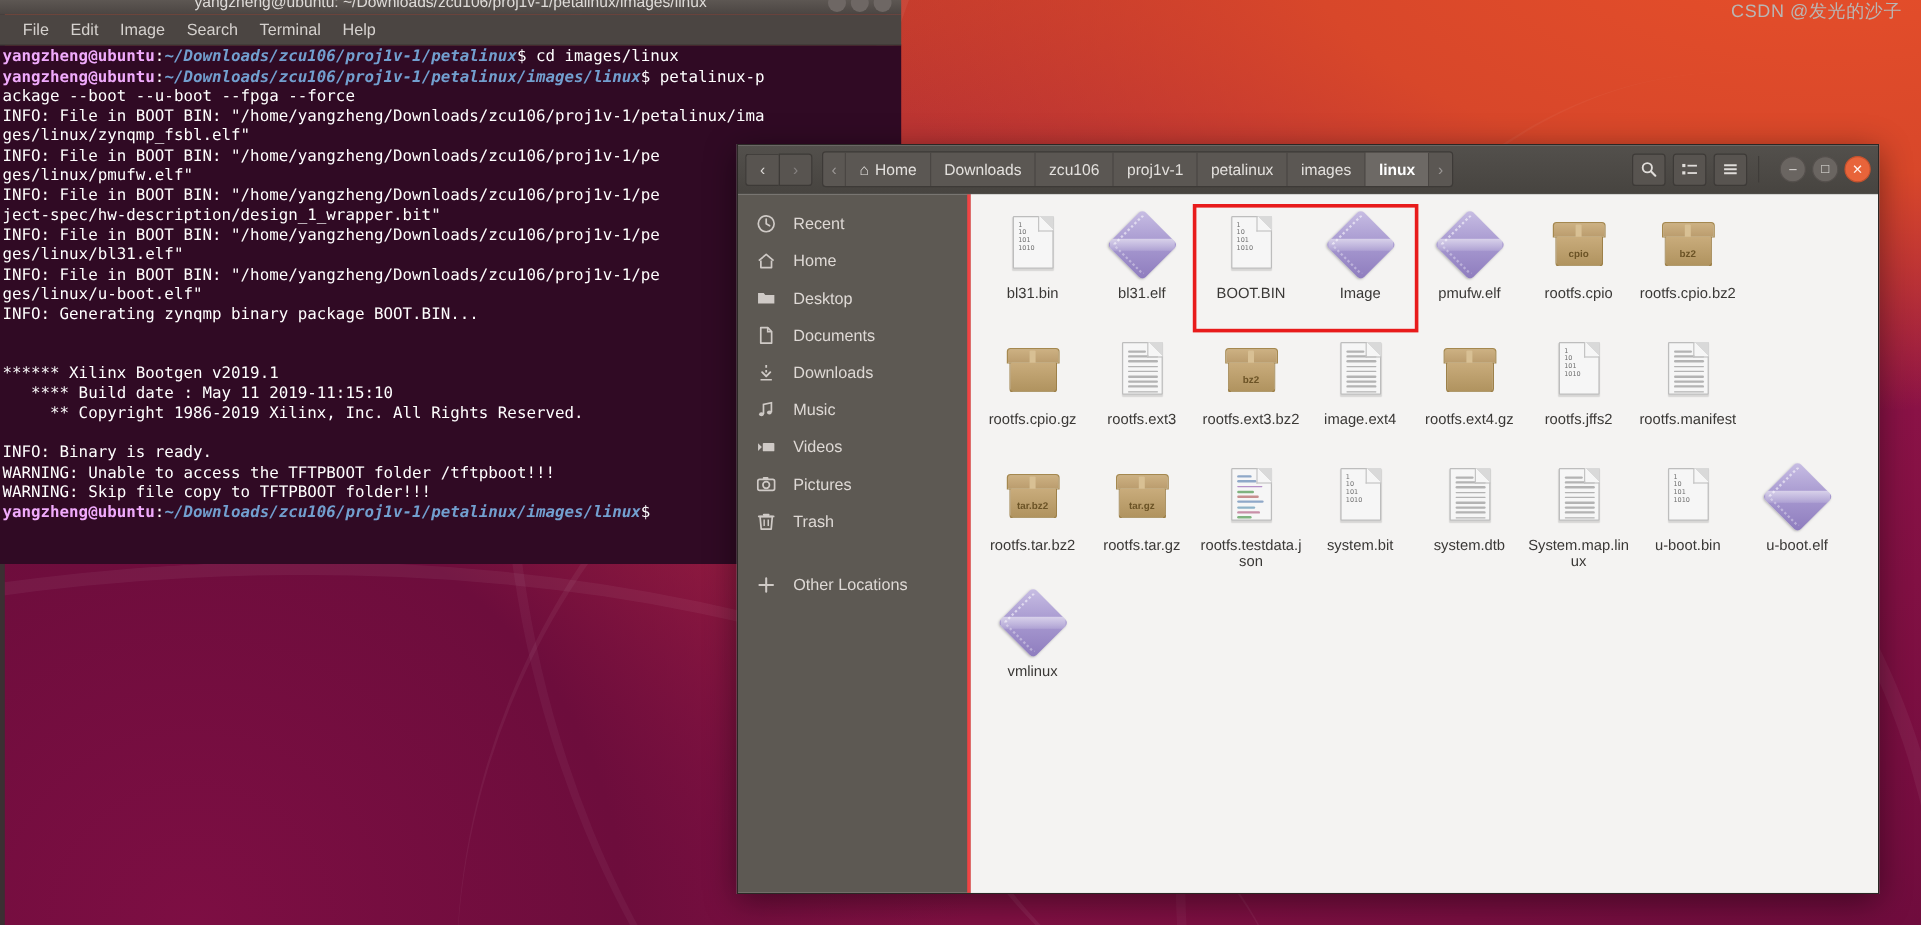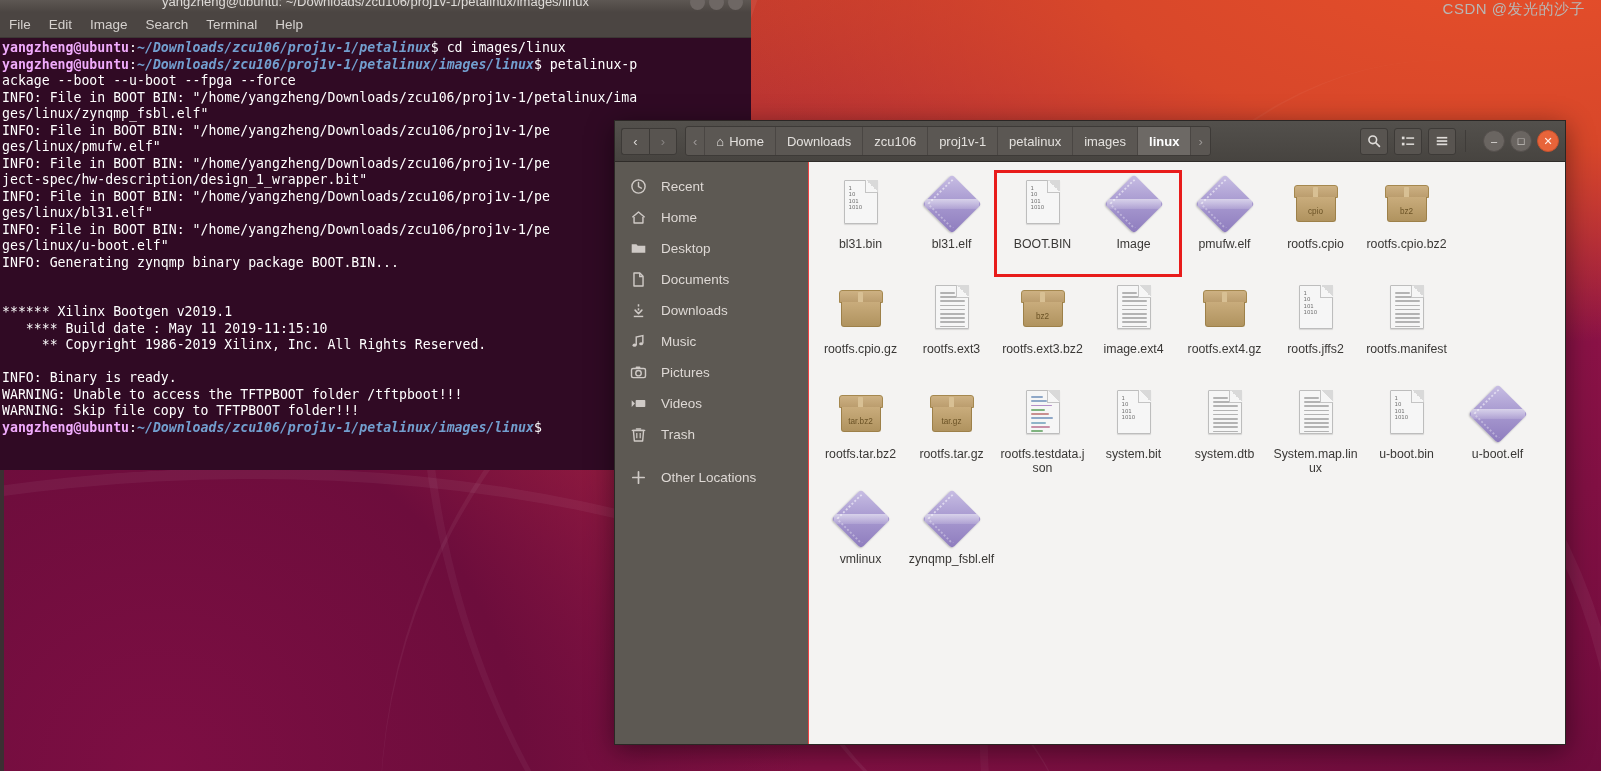--- a/index.html
+++ b/index.html
@@ -48,20 +48,21 @@
   }
   #terminal-winbtns {
     position: absolute; right: 8px; top: -5px;
     display: flex; gap: 4px; align-items: center;
   }
   #terminal-winbtns .wb { width: 15px; height: 15px; border-radius: 50%; background: #6e6764; }
   #terminal-menubar {
     height: 26px; flex: 0 0 26px;
     background: #4b4542;
     display: flex; align-items: center; gap: 0;
+    padding-left: 10px;
     border-bottom: 1px solid #3c3734;
   }
   #terminal-menubar .mi {
     color: #d5d1ce; font-size: 13.5px; padding: 2px 9px; cursor: default;
   }
   #terminal-body {
     flex: 1 1 auto;
     background: #300a24;
     padding: 2px 0 0 2px;
     font-family: "DejaVu Sans Mono", "Liberation Mono", monospace;
@@ -136,29 +137,29 @@
 
   #files-body { flex: 1 1 auto; display: flex; min-height: 0; }
 
   
   #sidebar {
     width: 194px; flex: 0 0 194px;
     background: #5d5953;
     padding-top: 9px;
     color: #dedbd8;
     font-size: 13.5px;
-    border-right: 1px solid #ef4444;
+    border-right: 3px solid #ef4444;
   }
   .sb-item {
     display: flex; align-items: center; gap: 14px;
     height: 31px; padding-left: 14px;
     color: #ded9d5;
   }
   .sb-item .sbi { width: 18px; display: flex; align-items: center; justify-content: center; color: #cfcac6; }
-  .sb-item.plus { margin-top: 12px; align-items: center; }
+  .sb-item.plus { margin-top: 22px; align-items: center; }
 
   
   #iconview {
     flex: 1 1 auto; background: #f4f3f2; position: relative;
     padding: 12px 0 0 6px; overflow: hidden;
   }
   .icon-row { display: flex; }
   .file-cell {
     width: 91px; height: 105px;
     display: flex; flex-direction: column; align-items: center;
@@ -220,21 +221,21 @@
     background: linear-gradient(#ffffff88, #ffffff22);
   }
   .elf-diamond::after {
     content: ""; position: absolute; inset: 3px;
     border-left: 2px dotted rgba(255,255,255,0.55);
     border-bottom: 2px dotted rgba(255,255,255,0.35);
     border-radius: 3px;
   }
 
   .box-arc {
-    position: relative; width: 44px; height: 40px; margin-top: 5px;
+    position: relative; width: 44px; height: 40px; margin-top: 5px; font-weight: bold;
   }
   .box-arc .lid {
     position: absolute; left: 0; top: 0; width: 44px; height: 13px;
     background: linear-gradient(#cdb183, #bb9d6e);
     border-radius: 3px 3px 0 0;
     border: 1px solid #a5884f;
   }
   .box-arc .front {
     position: absolute; left: 2px; top: 12px; width: 40px; height: 25px;
     background: linear-gradient(#c9ac7c, #b0935f);
@@ -397,35 +398,35 @@
               <path d="M6.6 12.6V4.2l7-1.4v8.4" fill="none" stroke="#cfcac6" stroke-width="1.5"></path>
               <ellipse cx="4.8" cy="12.9" rx="2.1" ry="1.7" fill="#cfcac6"></ellipse>
               <ellipse cx="11.8" cy="11.4" rx="2.1" ry="1.7" fill="#cfcac6"></ellipse>
             </svg>
           </span>
           <span>Music</span>
         </div>
         <div class="sb-item">
           <span class="sbi">
             <svg width="17" height="17" viewBox="0 0 18 18">
+              <rect x="6" y="5.4" width="10.2" height="7.4" rx="0.8" fill="#cfcac6"></rect>
+              <path d="M1.8 5.6l3.4 3.5-3.4 3.5z" fill="#cfcac6"></path>
+            </svg>
+          </span>
+          <span>Videos</span>
+        </div>
+        <div class="sb-item">
+          <span class="sbi">
+            <svg width="17" height="17" viewBox="0 0 18 18">
               <rect x="1.6" y="4.8" width="14.8" height="9.6" rx="1.6" fill="none" stroke="#cfcac6" stroke-width="1.5"></rect>
               <circle cx="9" cy="9.7" r="2.9" fill="none" stroke="#cfcac6" stroke-width="1.5"></circle>
               <rect x="6" y="2.7" width="5" height="2.2" rx="0.8" fill="#cfcac6"></rect>
             </svg>
           </span>
           <span>Pictures</span>
-        </div>
-        <div class="sb-item">
-          <span class="sbi">
-            <svg width="17" height="17" viewBox="0 0 18 18">
-              <rect x="6" y="5.4" width="10.2" height="7.4" rx="0.8" fill="#cfcac6"></rect>
-              <path d="M1.8 5.6l3.4 3.5-3.4 3.5z" fill="#cfcac6"></path>
-            </svg>
-          </span>
-          <span>Videos</span>
         </div>
         <div class="sb-item">
           <span class="sbi">
             <svg width="17" height="17" viewBox="0 0 18 18">
               <path d="M3.6 4.8h10.8l-1 11H4.6z" fill="none" stroke="#cfcac6" stroke-width="1.5" stroke-linejoin="round"></path>
               <path d="M2.4 4.6h13.2M6.8 3h4.4" stroke="#cfcac6" stroke-width="1.5" stroke-linecap="round"></path>
               <path d="M7.2 7.4v5.6M10.8 7.4v5.6" stroke="#cfcac6" stroke-width="1.3"></path>
             </svg>
           </span>
           <span>Trash</span>
@@ -694,24 +695,18 @@
             <div class="fname">u-boot.elf</div>
           </div>
         </div>
         <div class="icon-row">
           <div class="file-cell">
             <div class="glyph">
               <div class="elf-diamond"></div>
             </div>
             <div class="fname">vmlinux</div>
           </div>
-          <div class="file-cell">
-            <div class="glyph">
-              <div class="elf-diamond"></div>
-            </div>
-            <div class="fname">zynqmp_fsbl.elf</div>
-          </div>
         </div>
       </div>
   </div>
 </div>
 
 <div id="watermark">CSDN @发光的沙子</div>
 
 </body></html>

